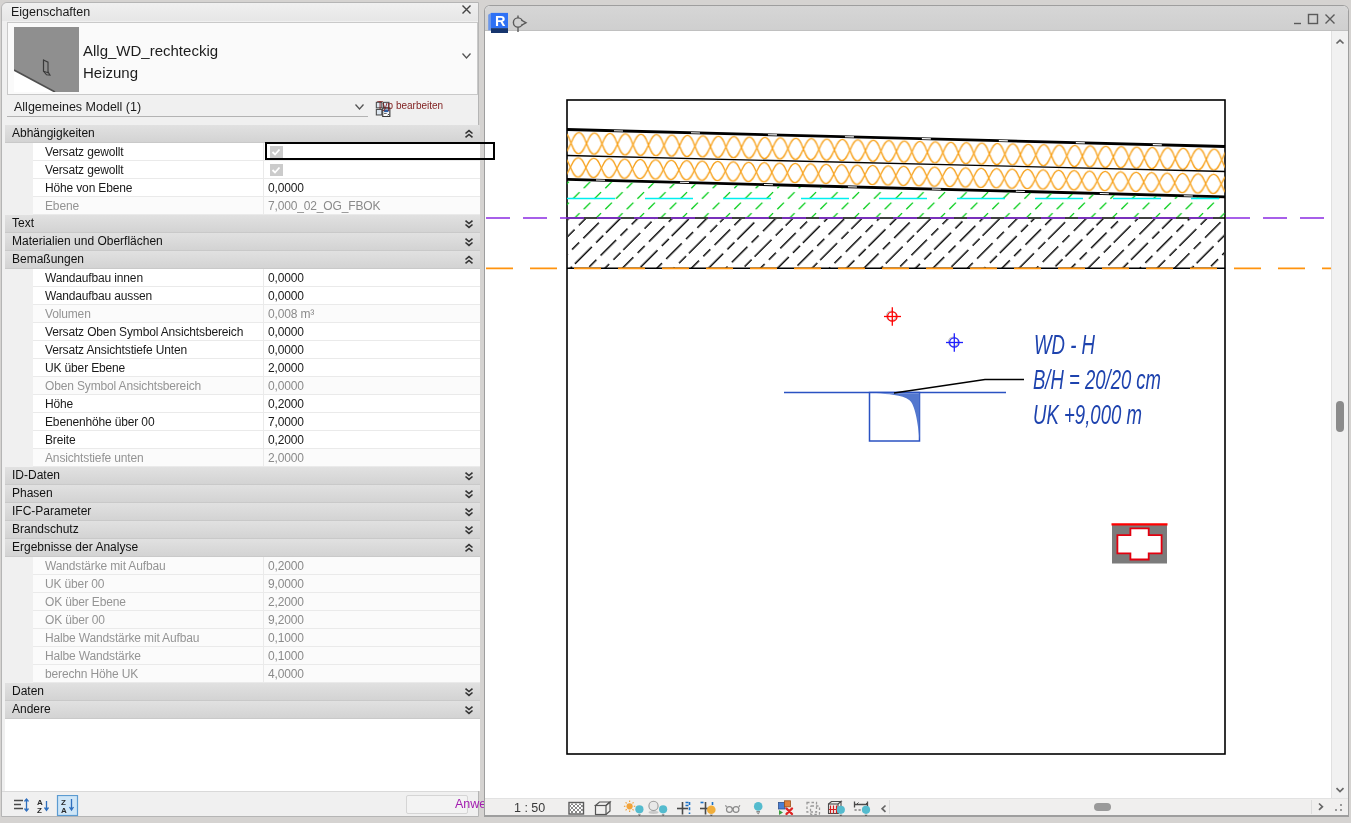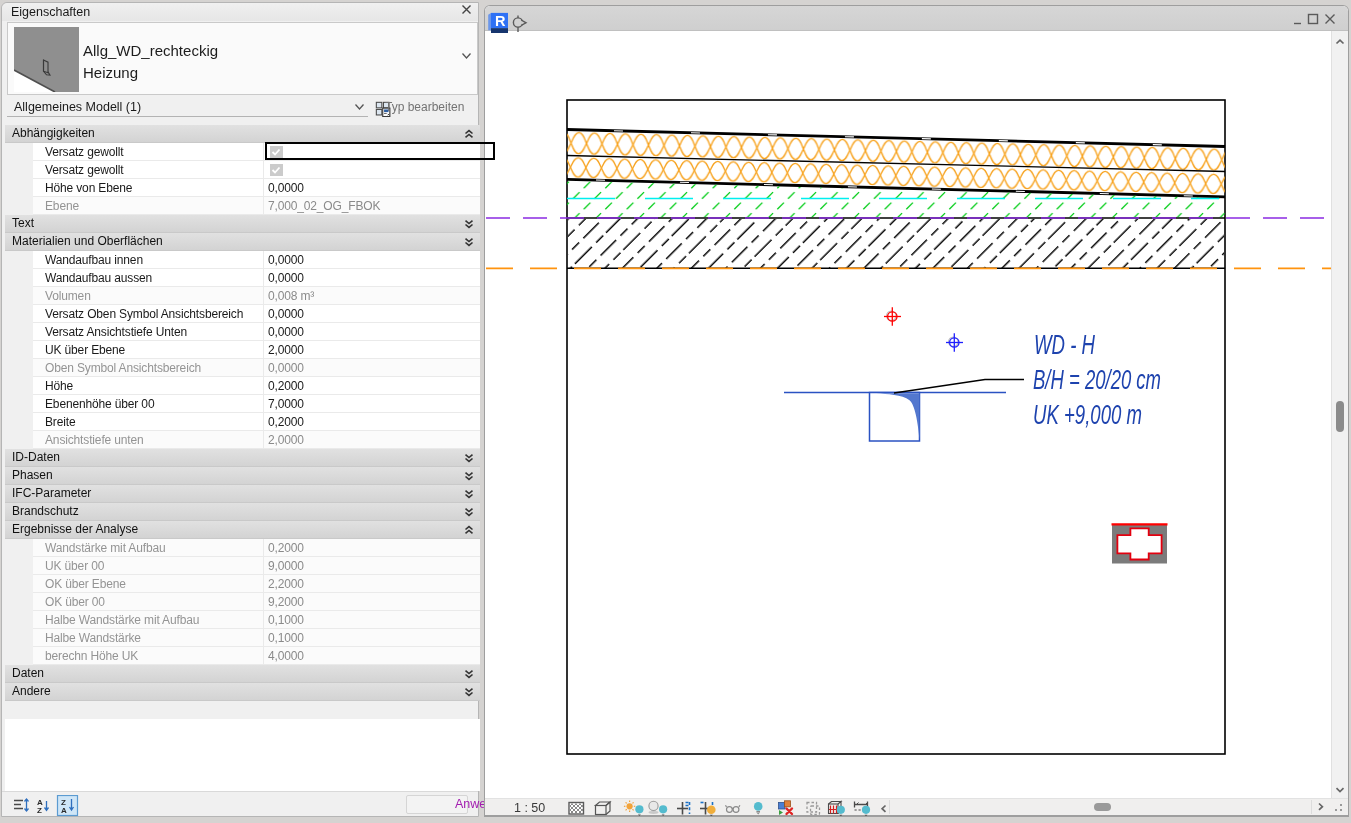--- a/index.html
+++ b/index.html
@@ -10,21 +10,21 @@
   background:linear-gradient(#f0f0f0,#e6e6e6); font-size:12.5px; color:#1a1a1a;
   line-height:18px; padding-left:9px; border-radius:6px 0 0 0;}
 #pclose { position:absolute; right:6px; top:1px; font-size:13px; color:#444; }
 #pvwrap { position:absolute; left:5px; top:19px; width:471px; height:73px;
   background:#fafafa; border:1px solid #c9c9c9; }
 #pvname { position:absolute; left:75px; top:17px; font-size:15px; color:#1c1c1c; line-height:22px; }
 #pvdrop { position:absolute; right:6px; top:30px; width:9px; height:6px; }
 #selrow { position:absolute; left:0; top:93px; width:478px; height:23px; }
 #seltext { position:absolute; left:12px; top:4px; font-size:12.5px; color:#1a1a1a; }
 #selchv { position:absolute; left:353px; top:8px; }
-#seledit { position:absolute; left:383px; top:4px; font-size:12px; color:#737373; }
+#seledit { position:absolute; left:375px; top:4px; font-size:10px; color:#7f1d1d; }
 #selline { position:absolute; left:5px; top:113px; width:361px; height:1px; background:#b3b3b3; }
 #tbl { position:absolute; left:3px; top:122px; width:475px; }
 .hr { height:18px; background:linear-gradient(#e1e1e1,#d3d3d3); border-bottom:1px solid #c9c9c9;
   font-weight:normal; font-size:12px; color:#111; line-height:17px; padding-left:7px; position:relative; }
 .hr .chv { position:absolute; right:6px; top:4px; width:10px; height:10px; }
 .rw { height:18px; background:#fff; border-bottom:1px solid #eaeaea; position:relative;
   font-size:12px; color:#1a1a1a;margin-left:28px; }
 .rw .lbl { position:absolute; left:12px; top:2px; white-space:nowrap; letter-spacing:-0.15px; }
 .rw .val { position:absolute; left:235px; top:2px; white-space:nowrap; letter-spacing:-0.15px; }
 .rw::before { content:""; position:absolute; left:230px; top:0; bottom:0; width:1px; background:#eaeaea; }
@@ -136,20 +136,24 @@
         <div class="val">7,000_02_OG_FBOK</div>
       </div>
 <div class="hr"><span>Text</span><svg class="chv" viewBox="0 0 10 10">
           <path d="M1.5 1.6 L5 4.5 L8.5 1.6" fill="none" stroke="#333" stroke-width="1.6"></path>
           <path d="M1.5 5.5 L5 8.4 L8.5 5.5" fill="none" stroke="#333" stroke-width="1.6"></path>
         </svg></div>
 <div class="hr"><span>Materialien und Oberflächen</span><svg class="chv" viewBox="0 0 10 10">
           <path d="M1.5 1.6 L5 4.5 L8.5 1.6" fill="none" stroke="#333" stroke-width="1.6"></path>
           <path d="M1.5 5.5 L5 8.4 L8.5 5.5" fill="none" stroke="#333" stroke-width="1.6"></path>
         </svg></div>
+<div class="hr"><span>Bemaßungen</span><svg class="chv" viewBox="0 0 10 10">
+          <path d="M1.5 4.5 L5 1.6 L8.5 4.5" fill="none" stroke="#333" stroke-width="1.6"></path>
+          <path d="M1.5 8.4 L5 5.5 L8.5 8.4" fill="none" stroke="#333" stroke-width="1.6"></path>
+        </svg></div>
 <div class="rw">
         <div class="lbl">Wandaufbau innen</div>
         <div class="val">0,0000</div>
         <div class="asb"></div>
       </div>
 <div class="rw">
         <div class="lbl">Wandaufbau aussen</div>
         <div class="val">0,0000</div>
         <div class="asb"></div>
       </div>

